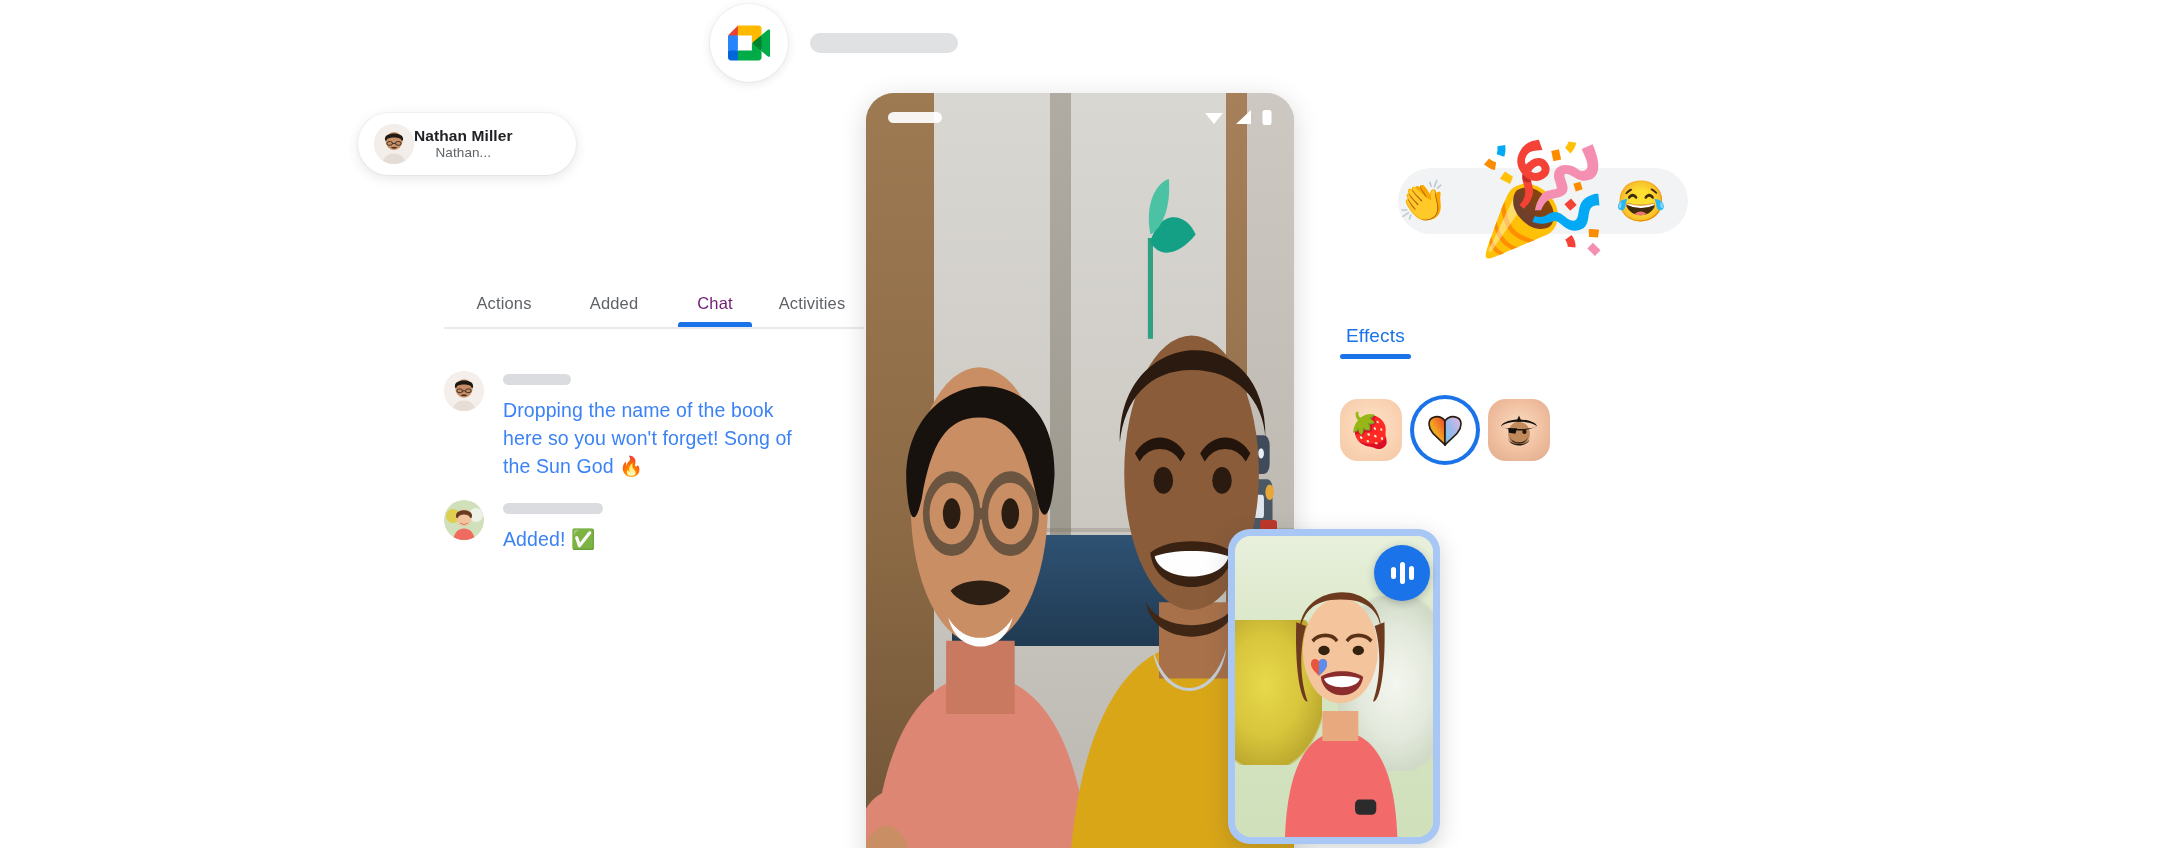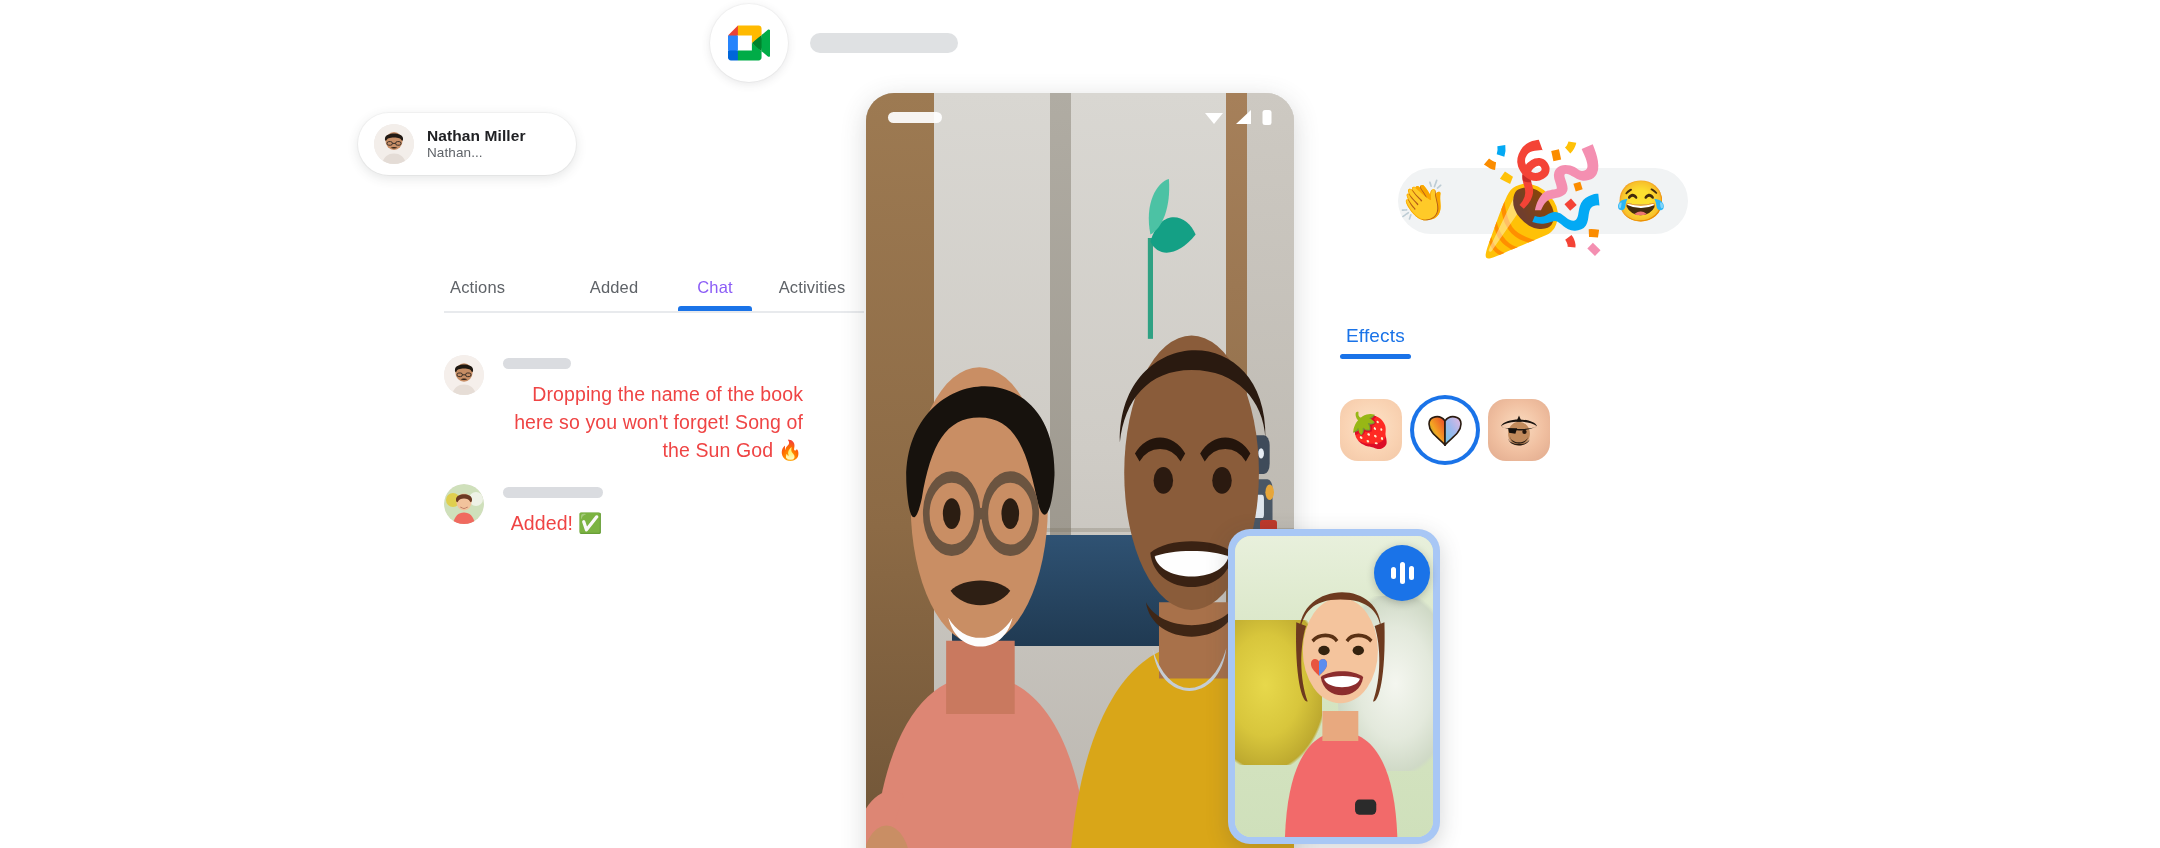--- a/index.html
+++ b/index.html
@@ -24,60 +24,60 @@
     width: 148px; height: 20px; border-radius: 10px;
     background: #dfe1e3;
   }
 
   
   .calling-card {
     position: absolute; left: 358px; top: 113px;
     width: 218px; height: 62px;
     border-radius: 34px; background: #ffffff;
     box-shadow: 0 3px 12px rgba(60,64,67,.14), 0 0 0 1px rgba(60,64,67,.045);
-    display: flex; align-items: center; padding: 0 16px; gap: 13px;
+    display: flex; align-items: center; padding: 0 16px;  text-align: center;
   }
   .calling-avatar {
     width: 40px; height: 40px; border-radius: 50%;
     overflow: hidden; flex: 0 0 auto;
     background: #efe9e6; position: relative;
   }
   .calling-text { display: flex; flex-direction: column; gap: 2px; line-height: 1.1; }
   .calling-name { font-size: 15.5px; font-weight: 700; color: #202124; letter-spacing: .1px; }
   .calling-status { font-size: 13.5px; color: #5f6368; letter-spacing: .1px; }
 
   
   .chat-panel { position: absolute; left: 444px; top: 278px; width: 420px; }
   .tabs { display: flex; align-items: flex-end; gap: 0; position: relative; }
   .tab {
     position: relative; padding: 0 0 14px 0; font-size: 16.5px;
     color: #5f6368; letter-spacing: .15px; white-space: nowrap;
     background: none; border: none; cursor: pointer;
     font-family: "Liberation Sans", sans-serif;
   }
-  .tab:nth-child(1) { width: 114px; text-align: left; padding-left: 6px; }
+  .tab:nth-child(1) { width: 114px; text-align: center; padding-left: 6px; margin-top: 16px; }
   .tab:nth-child(2) { width: 112px; text-align: center; }
   .tab:nth-child(3) { width: 90px; text-align: center; }
   .tab:nth-child(4) { width: 104px; text-align: center; }
-  .tab.active { color: #8b5cf6; font-weight: 400; }
+  .tab.active { color: #701a75; font-weight: 400; }
   .tab.active::after {
     content: ""; position: absolute; left: 8px; right: 8px; bottom: 0;
     height: 5px; background: #1a73e8; border-radius: 3px 3px 0 0;
   }
   .tabs-divider { height: 1.5px; background: #e8eaed; width: 100%; }
 
   .messages { margin-top: 42px; display: flex; flex-direction: column; gap: 20px; }
   .msg { display: flex; gap: 19px; align-items: flex-start; }
   .msg-avatar {
     width: 40px; height: 40px; border-radius: 50%; flex: 0 0 auto;
     overflow: hidden; position: relative; background: #f1ece9;
   }
   .msg-body { display: flex; flex-direction: column; gap: 11px; padding-top: 3px; }
   .name-placeholder { height: 11px; border-radius: 6px; background: #dadce0; }
-  .msg-text { font-size: 19.5px; line-height: 28px; color: #ef4444; letter-spacing: .1px; max-width: 300px; text-align: right; }
+  .msg-text { font-size: 19.5px; line-height: 28px; color: #3b82f6; letter-spacing: .1px; max-width: 300px; }
 
   
   .phone {
     position: absolute; left: 866px; top: 93px;
     width: 428px; height: 790px;
     border-radius: 28px; overflow: hidden;
     box-shadow: 0 6px 26px rgba(60,64,67,.2);
     background: #c9c6c1;
   }
   .video-scene { position: absolute; inset: 0; overflow: hidden; }

